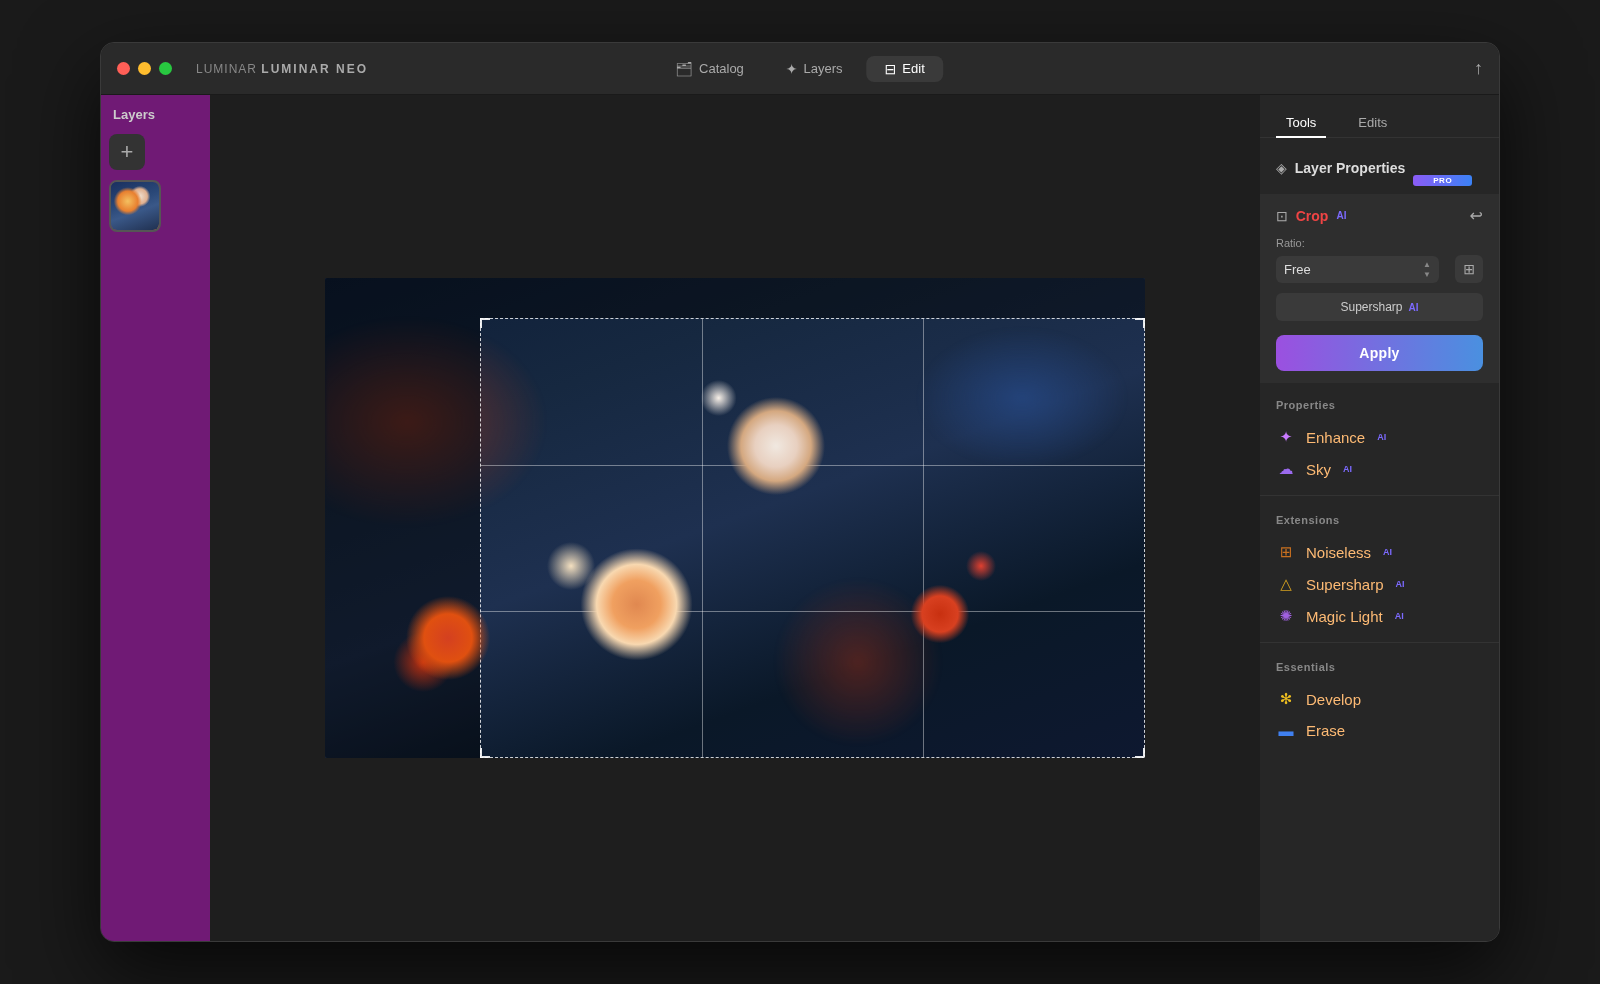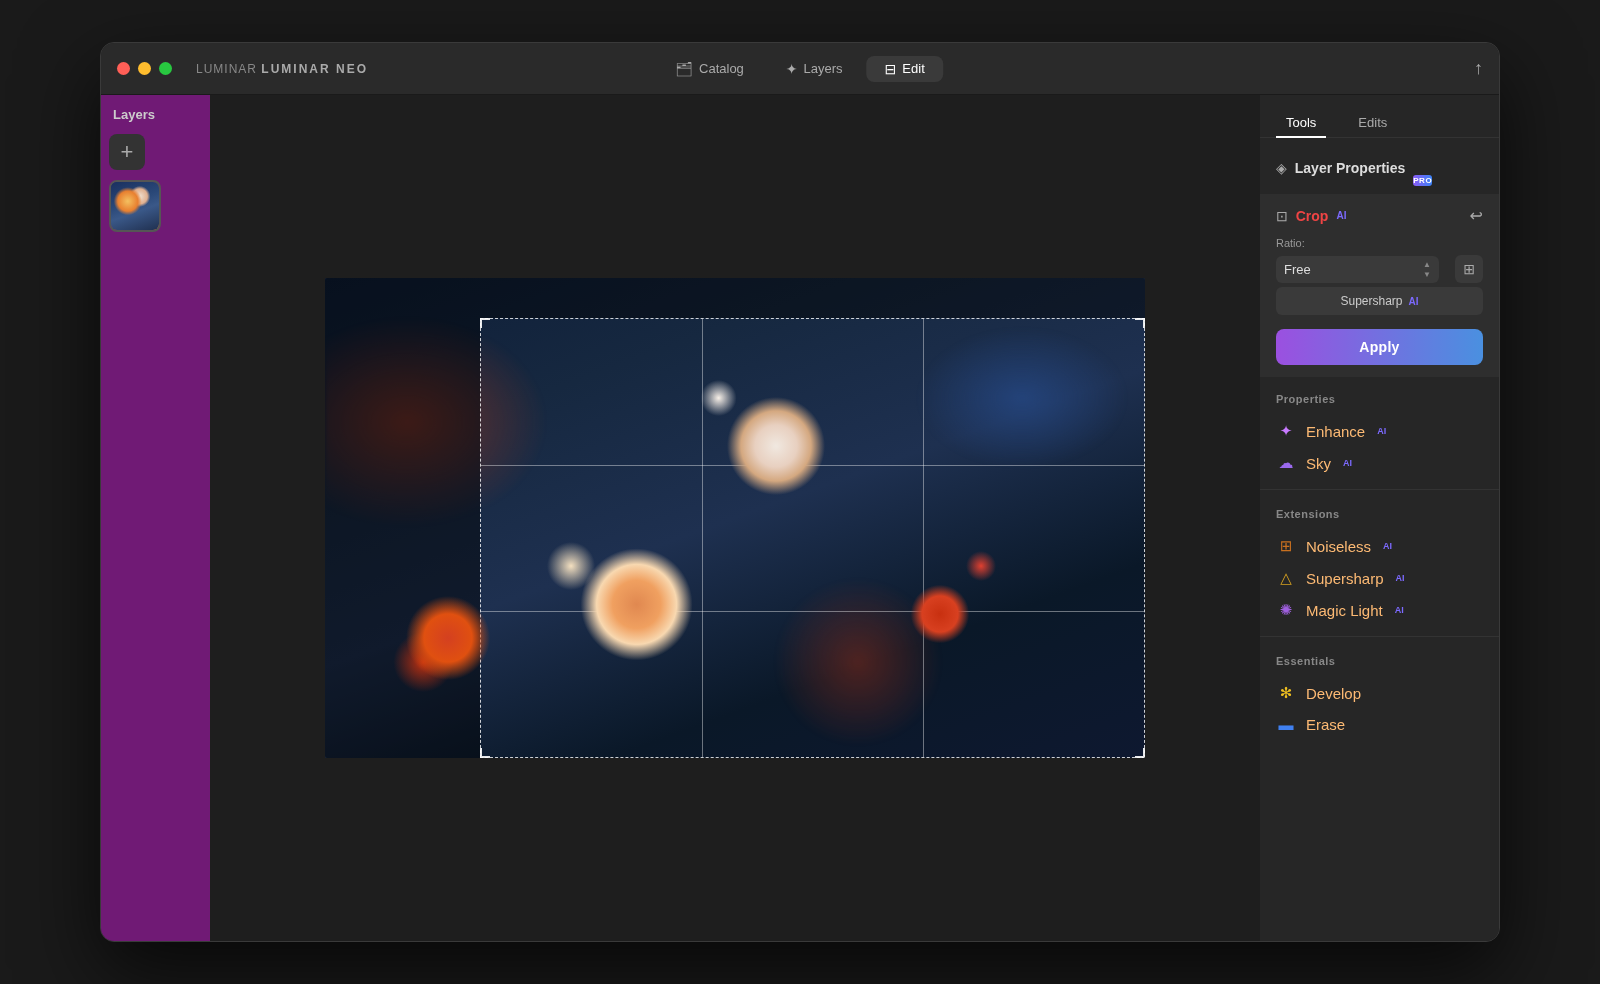--- a/index.html
+++ b/index.html
@@ -360,21 +360,21 @@
       color: #ddd;
       font-size: 14px;
       font-weight: 600;
     }
 
     .pro-badge {
       background: linear-gradient(90deg, #8b5cf6, #3b82f6);
       color: #fff;
       font-size: 8px;
       font-weight: 700;
-      padding: 1px 0;
+      padding: 1px 20px;
       border-radius: 3px;
       letter-spacing: 0.5px;
       margin-top: 25px;
     }
 
     .ai-badge {
       color: #7c6aff;
       font-size: 10px;
       font-weight: 700;
     }
@@ -418,21 +418,21 @@
     .field-label {
       color: #999;
       font-size: 11px;
       margin-bottom: 6px;
     }
 
     .ratio-row {
       display: flex;
       align-items: center;
       gap: 16px;
-      margin-bottom: 4px;
+      margin-bottom: 10px;
     }
 
     .ratio-select-wrapper {
       flex: 1;
       display: flex;
       align-items: center;
       background: #3a3a3a;
       border-radius: 6px;
       padding: 4px 8px;
       justify-content: space-between;

